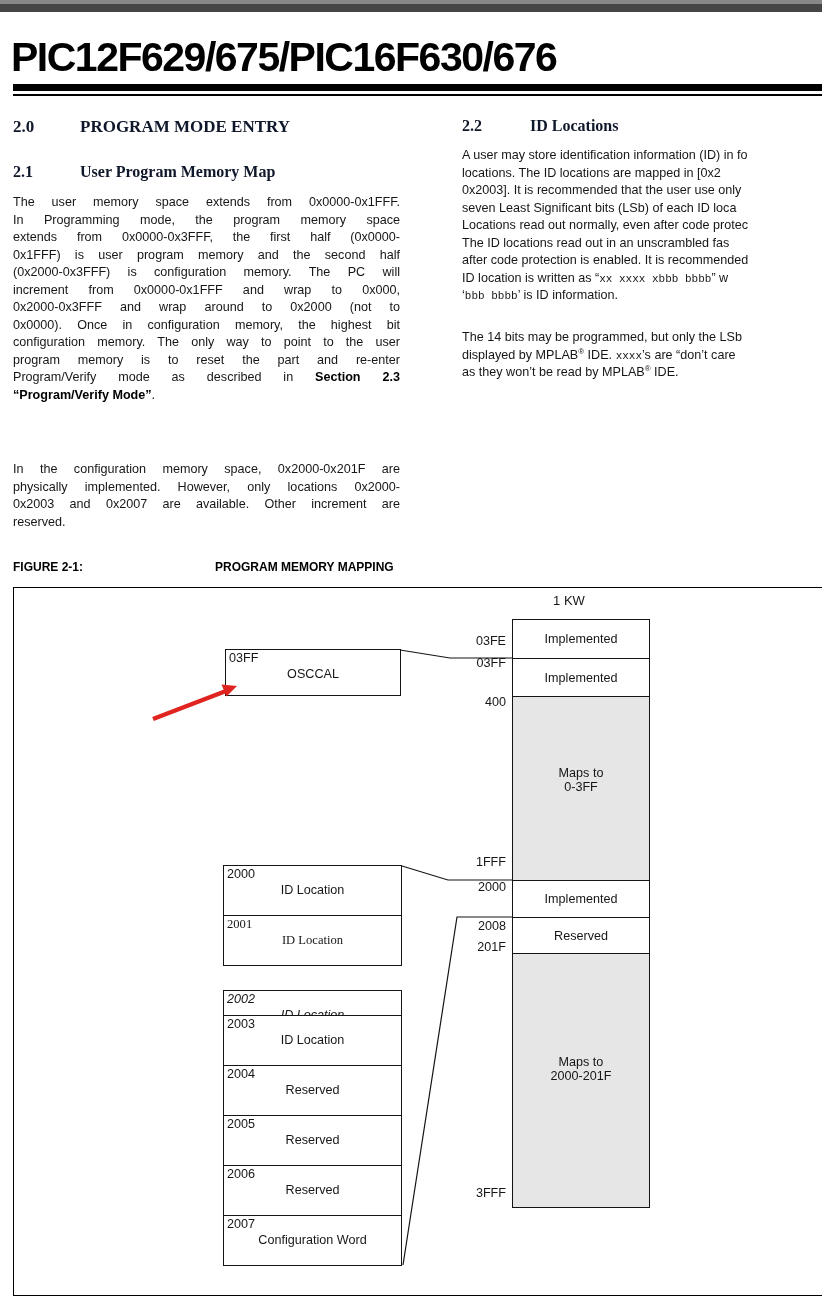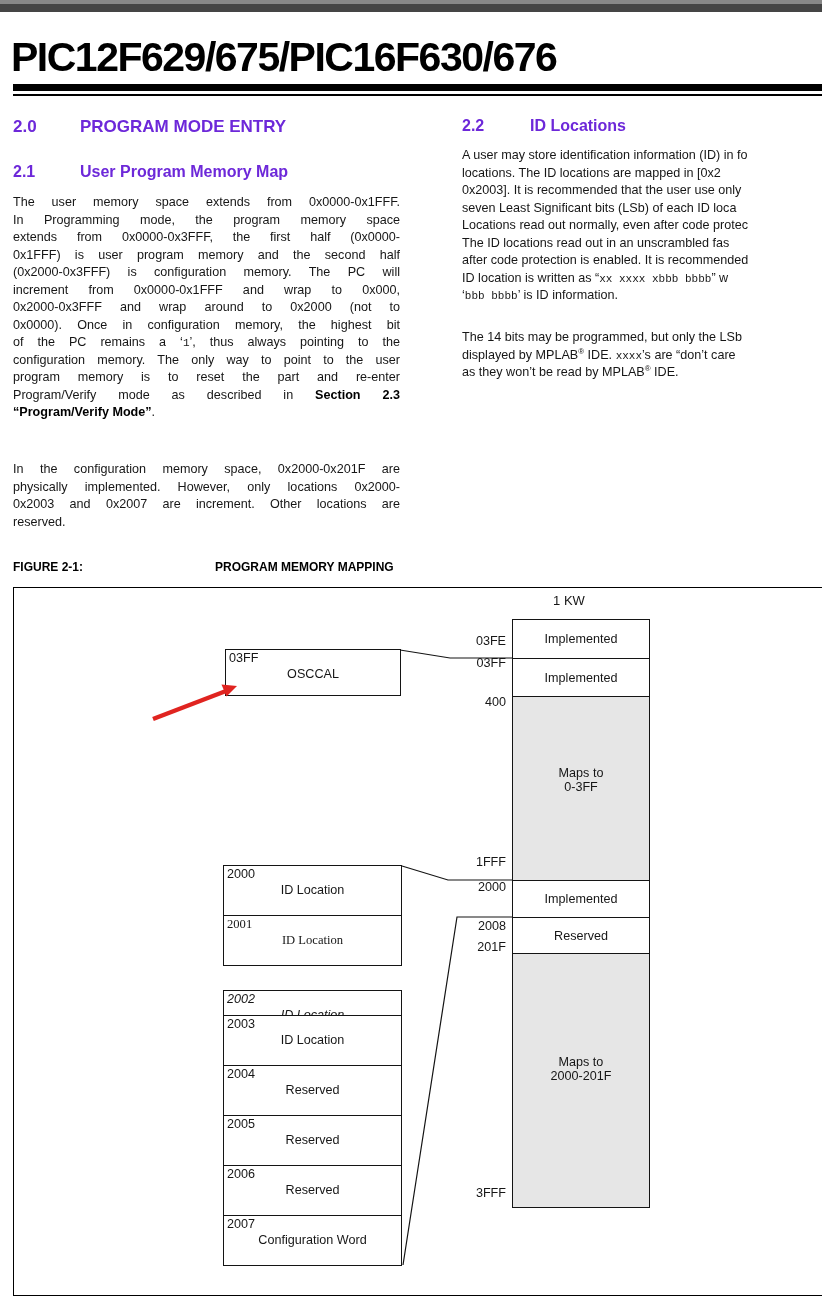--- a/index.html
+++ b/index.html
@@ -11,21 +11,21 @@
   }
   .topbar{position:absolute;left:0;top:0;width:822px;height:8px;background:#454545;}
   .doc-title{
     position:absolute;left:11px;top:30px;width:800px;
     font-size:41px;font-weight:bold;letter-spacing:-1.5px;color:#000;
     white-space:nowrap;
   }
   .rule-thick{position:absolute;left:13px;top:80px;width:809px;height:7px;background:#000;}
   .rule-thin{position:absolute;left:13px;top:90px;width:809px;height:2px;background:#000;}
 
-  .sec-head{position:absolute;font-weight:bold;color:#6d28d9;white-space:nowrap;}
+  .sec-head{position:absolute;font-weight:bold;color:#0f172a;white-space:nowrap;font-family:Liberation Serif, serif;}
   .sec-head .num{display:inline-block;}
   .h20{left:13px;top:113px;font-size:17px;}
   .h20 .num{width:67px;}
   .h21{left:13px;top:159px;font-size:16px;}
   .h21 .num{width:67px;}
   .h22{left:462px;top:113px;font-size:16px;}
   .h22 .num{width:68px;}
 
   .para{position:absolute;font-size:12.6px;color:#161616;}
   .para .line{height:17.5px;line-height:17.5px;white-space:nowrap;}
@@ -98,30 +98,29 @@
   </div>
   <div class="para jpara lp1">
       <div class="line">The user memory space extends from 0x0000-0x1FFF.</div>
       <div class="line">In Programming mode, the program memory space</div>
       <div class="line">extends from 0x0000-0x3FFF, the first half (0x0000-</div>
       <div class="line">0x1FFF) is user program memory and the second half</div>
       <div class="line">(0x2000-0x3FFF) is configuration memory. The PC will</div>
       <div class="line">increment from 0x0000-0x1FFF and wrap to 0x000,</div>
       <div class="line">0x2000-0x3FFF and wrap around to 0x2000 (not to</div>
       <div class="line">0x0000). Once in configuration memory, the highest bit</div>
-      <div class="line">of the PC remains a ‘<span class="code">1</span>’, thus always pointing to the</div>
       <div class="line">configuration memory. The only way to point to the user</div>
       <div class="line">program memory is to reset the part and re-enter</div>
       <div class="line">Program/Verify mode as described in <b>Section 2.3</b></div>
       <div class="line last"><b>“Program/Verify Mode”</b>.</div>
     </div>
   <div class="para jpara lp2">
       <div class="line">In the configuration memory space, 0x2000-0x201F are</div>
       <div class="line">physically implemented. However, only locations 0x2000-</div>
-      <div class="line">0x2003 and 0x2007 are increment. Other locations are</div>
+      <div class="line">0x2003 and 0x2007 are available. Other increment are</div>
       <div class="line last">reserved.</div>
     </div>
 
   <div class="sec-head h22">
     <span class="num">2.2</span><span>ID Locations</span>
   </div>
   <div class="para rp1">
       <div class="line">A user may store identification information (ID) in fo</div>
       <div class="line">locations. The ID locations are mapped in [0x2</div>
       <div class="line">0x2003]. It is recommended that the user use only</div>

